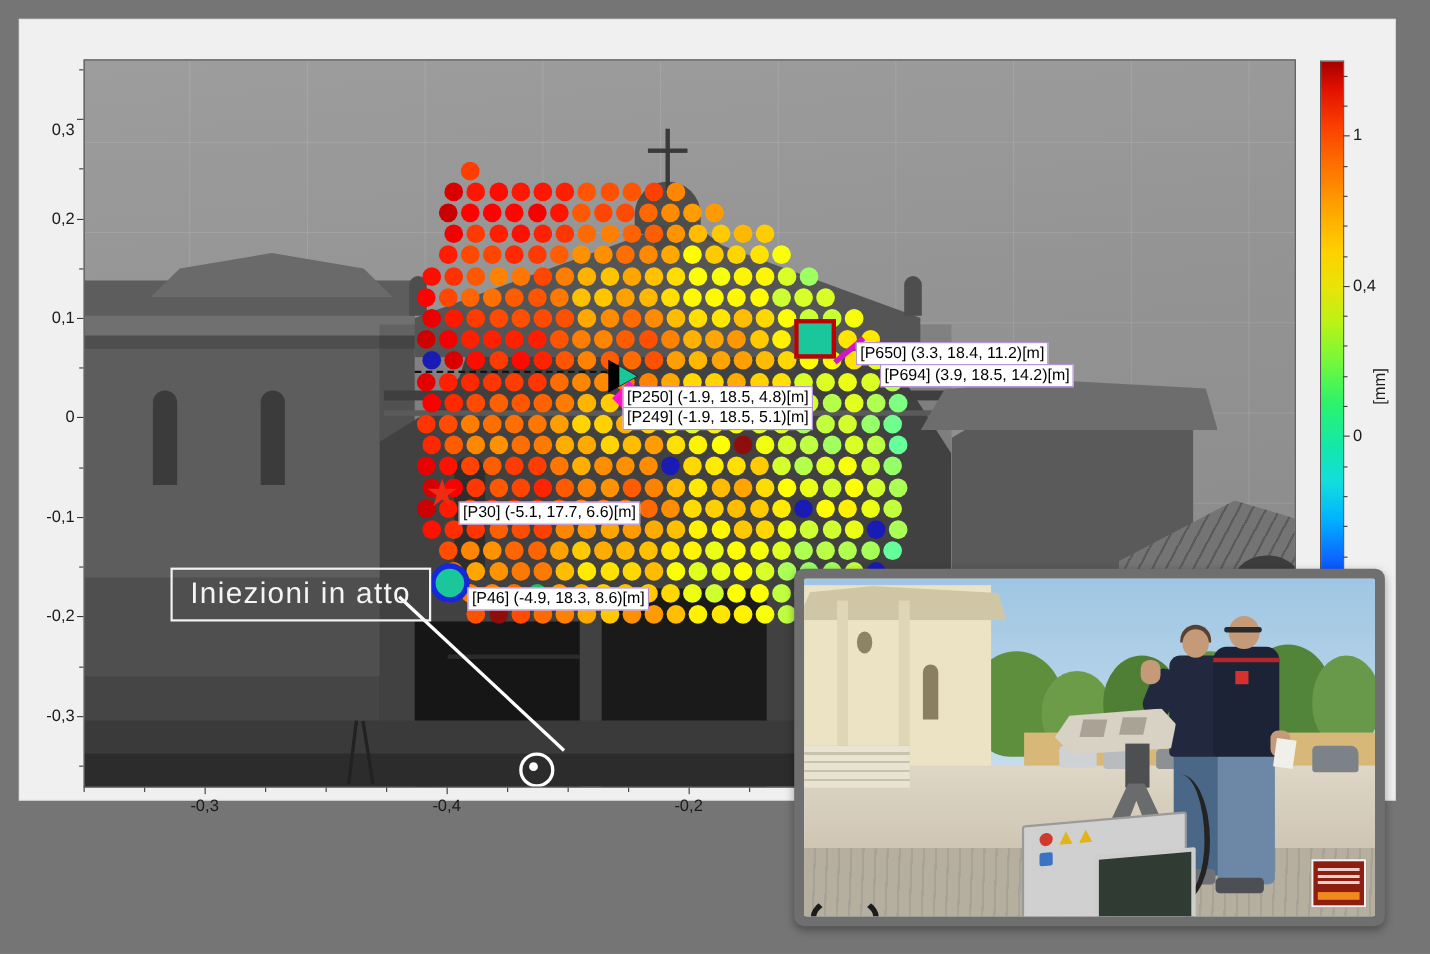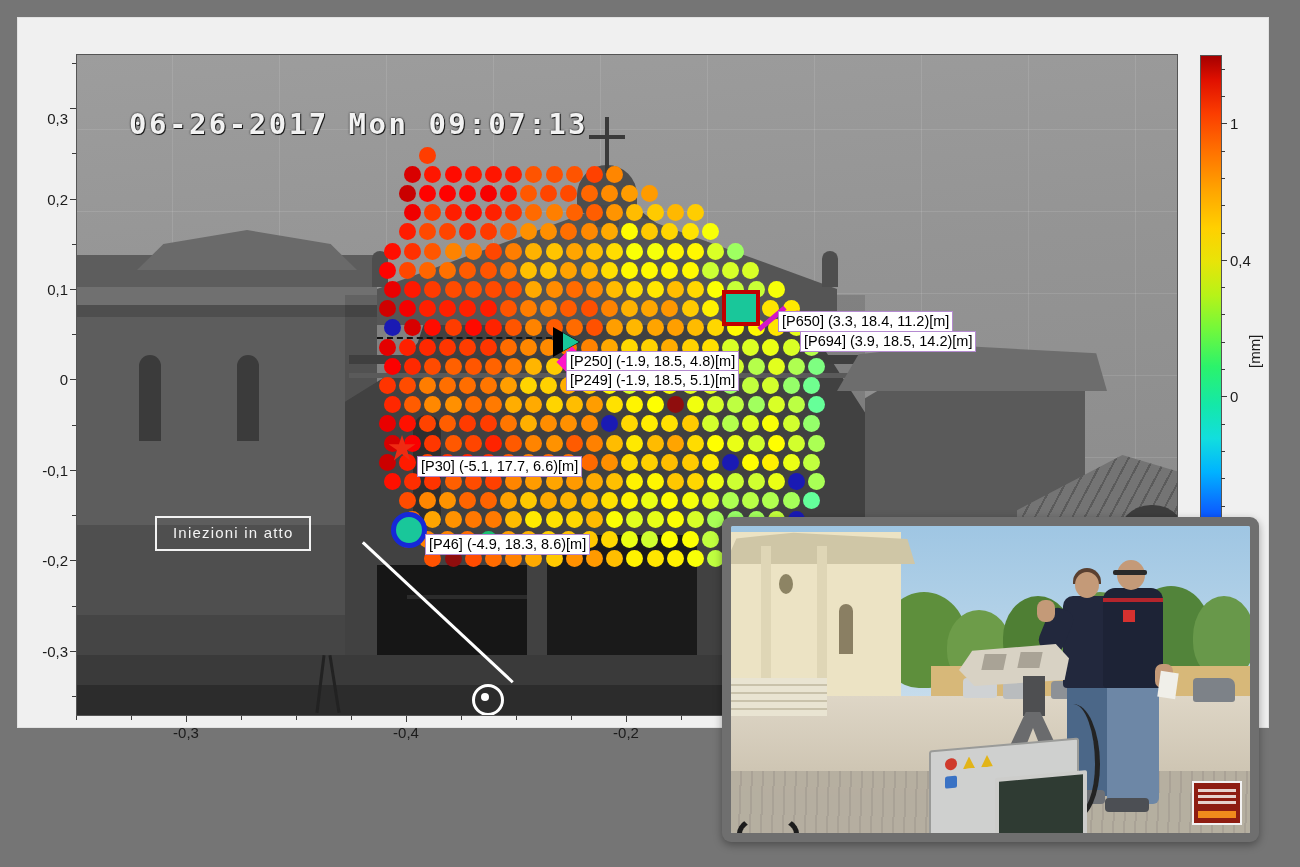--- a/index.html
+++ b/index.html
@@ -121,21 +121,21 @@
 
   
   .dlab{
     position:absolute;background:#ffffff;border:1px solid #b48ad0;
     padding:1px 3px;font-size:14.5px;color:#000;white-space:nowrap;line-height:1.18;
   }
 
   
   .callout{
     position:absolute;border:2px solid #f2f2f2;padding:6px 16px 8px 16px;
-    color:#f4f4f4;font-size:15px;letter-spacing:1.2px;white-space:nowrap;
+    color:#f4f4f4;font-size:27px;letter-spacing:1.2px;white-space:nowrap;
     font-family:"Liberation Sans",sans-serif;font-weight:300;
   }
   .callout-line{position:absolute;height:2.5px;background:#ffffff;transform-origin:0 50%;}
   .callout-dot{position:absolute;width:26px;height:26px;margin:-13px 0 0 -13px;
     border:3px solid #fff;border-radius:50%;}
   .callout-dot i{position:absolute;left:6px;top:6px;width:8px;height:8px;background:#fff;border-radius:50%;}
 
   
   .ytick{position:absolute;right:0;transform:translateY(-50%);
     font-size:15px;color:#1c1c1c;text-align:right;}
@@ -331,21 +331,20 @@
       <div class="bld right-roof"></div>
       <div class="right-roof-l"></div>
       <div class="bld right-wall"></div>
       <div class="bld bush"></div>
       <div class="bld ground"></div>
       <div class="bld ground2"></div>
       <div class="bld tripod1"></div>
       <div class="bld tripod2"></div>
       <div class="bld scaffold"></div>
 
-      <div class="timestamp">06-26-2017 Mon 09:07:13</div>
 
       <div id="cloud">
           <div class="pt" style="left: 350.4px; top: 100px; background: rgb(255, 61, 0);"></div>
           <div class="pt" style="left: 335.7px; top: 119.2px; background: rgb(217, 0, 0);"></div>
           <div class="pt" style="left: 355.9px; top: 119.2px; background: rgb(255, 22, 0);"></div>
           <div class="pt" style="left: 376.1px; top: 119.2px; background: rgb(255, 11, 0);"></div>
           <div class="pt" style="left: 396.3px; top: 119.2px; background: rgb(255, 23, 0);"></div>
           <div class="pt" style="left: 416.5px; top: 119.2px; background: rgb(255, 21, 0);"></div>
           <div class="pt" style="left: 436.7px; top: 119.2px; background: rgb(255, 30, 0);"></div>
           <div class="pt" style="left: 456.9px; top: 119.2px; background: rgb(255, 84, 0);"></div>

